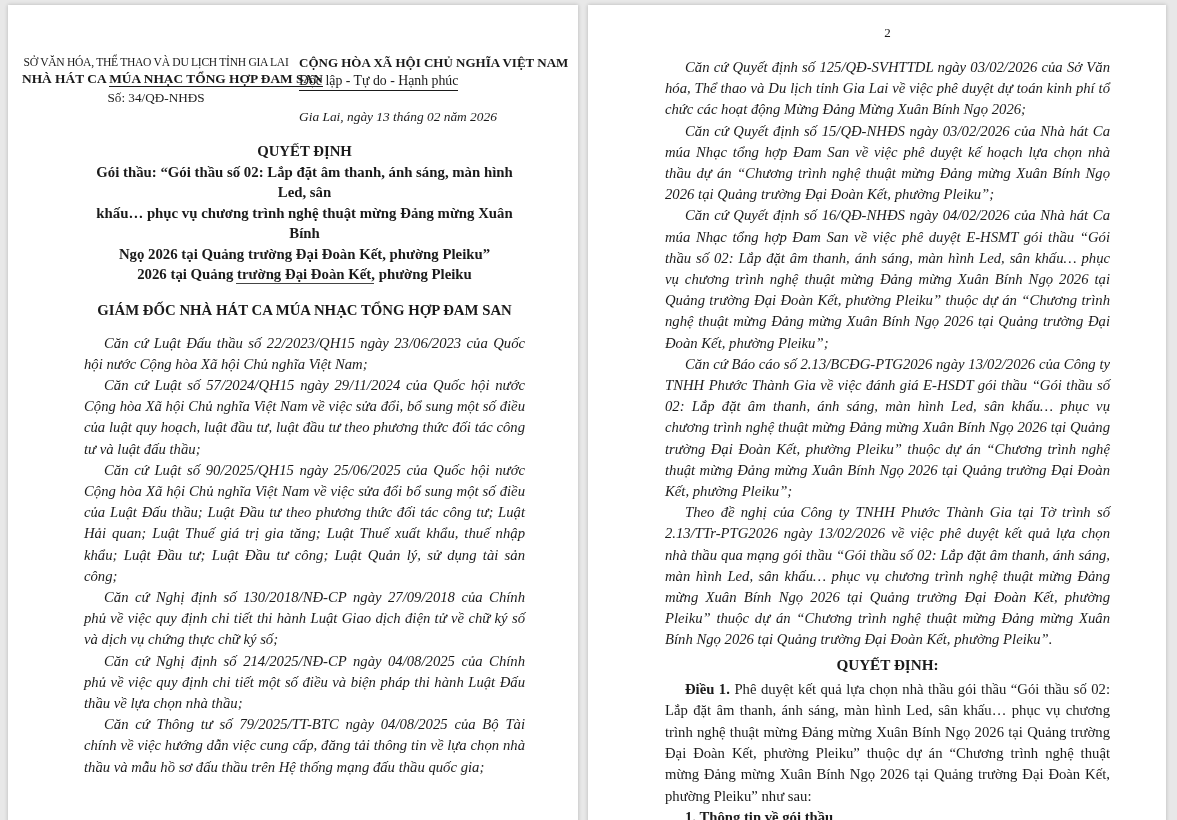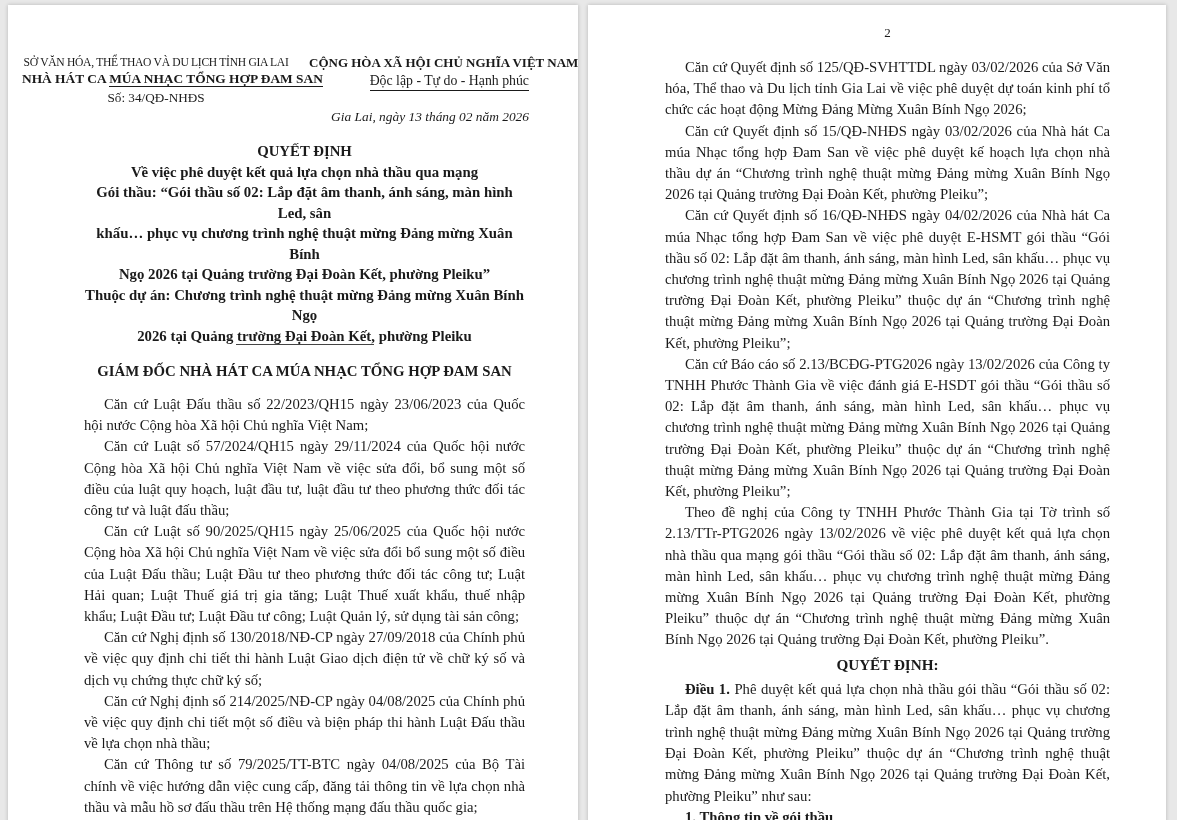--- a/index.html
+++ b/index.html
@@ -16,38 +16,39 @@
     height: 1400px;
     background: #ffffff;
     box-shadow: 0 0 4px rgba(0,0,0,0.22);
   }
   .page1 { left: 8px;   width: 570px; padding: 48px 53px 30px 76px; }
   .page2 { left: 588px; width: 578px; padding: 20px 56px 30px 77px; }
 
   
   .hdr { position: relative; height: 76px; margin-left: -66px; margin-right: -46px; }
   .hdr-left  { position: absolute; left: 4px;  top: 2px; width: 268px; text-align: center; }
-  .hdr-right { position: absolute; left: 291px; top: 2px; width: 220px; text-align: right; }
+  .hdr-right { position: absolute; left: 281px; top: 2px; width: 220px; text-align: left; }
   .dept      { font-size: 11.6px; letter-spacing: -0.3px; white-space: nowrap; line-height: 15px; }
   .org       { font-size: 13.4px; font-weight: bold; white-space: nowrap; line-height: 18px; }
   .org .u-part { border-bottom: 1px solid #1a1a1a; padding-bottom: 0; }
   .doc-no    { font-size: 13.2px; line-height: 19px; }
   .national  { font-size: 13px; font-weight: bold; white-space: nowrap; line-height: 16px; }
   .motto     { font-size: 13.8px; font-weight: normal; line-height: 20px; }
   .motto span{ border-bottom: 1px solid #1a1a1a; padding-bottom: 1.5px; }
   .dateline  { font-size: 13.4px; font-style: italic; line-height: 20px; margin-top: 16px; white-space: nowrap; }
 
   
   .title-block { margin-top: 12px; text-align: center; }
   .title-line  { font-size: 14.8px; font-weight: bold; line-height: 20.5px; }
   .title-rule  { width: 138px; border-bottom: 1.2px solid #444; margin: 0 auto; position: relative; top: -2px; }
   .issuer { text-align: center; font-size: 14.8px; font-weight: bold; margin-top: 16px; margin-bottom: 14px; }
 
   
   p.recital {
+    font-style: italic;
     font-size: 14.7px;
     line-height: 21.2px;
     text-align: justify;
     text-indent: 20px;
   }
   p.reg {
     font-size: 14.7px;
     line-height: 21.4px;
     text-align: justify;
     text-indent: 20px;
@@ -68,25 +69,23 @@
     </div>
     <div class="hdr-right">
       <div class="national">CỘNG HÒA XÃ HỘI CHỦ NGHĨA VIỆT NAM</div>
       <div class="motto"><span>Độc lập - Tự do - Hạnh phúc</span></div>
       <div class="dateline">Gia Lai, ngày 13 tháng 02 năm 2026</div>
     </div>
   </div>
 
   <div class="title-block">
     <div class="title-line">QUYẾT ĐỊNH</div>
-    <div class="title-line">Về việc phê duyệt kết quả lựa chọn nhà thầu qua mạng</div>
     <div class="title-line">Gói thầu: “Gói thầu số 02: Lắp đặt âm thanh, ánh sáng, màn hình Led, sân</div>
     <div class="title-line">khấu… phục vụ chương trình nghệ thuật mừng Đảng mừng Xuân Bính</div>
     <div class="title-line">Ngọ 2026 tại Quảng trường Đại Đoàn Kết, phường Pleiku”</div>
-    <div class="title-line">Thuộc dự án: Chương trình nghệ thuật mừng Đảng mừng Xuân Bính Ngọ</div>
     <div class="title-line">2026 tại Quảng trường Đại Đoàn Kết, phường Pleiku</div>
     <div class="title-rule"></div>
   </div>
 
   <div class="issuer">GIÁM ĐỐC NHÀ HÁT CA MÚA NHẠC TỔNG HỢP ĐAM SAN</div>
 
   <p class="recital">Căn cứ Luật Đấu thầu số 22/2023/QH15 ngày 23/06/2023 của Quốc hội nước Cộng hòa Xã hội Chủ nghĩa Việt Nam;</p>
   <p class="recital">Căn cứ Luật số 57/2024/QH15 ngày 29/11/2024 của Quốc hội nước Cộng hòa Xã hội Chủ nghĩa Việt Nam về việc sửa đổi, bổ sung một số điều của luật quy hoạch, luật đầu tư, luật đầu tư theo phương thức đối tác công tư và luật đấu thầu;</p>
   <p class="recital">Căn cứ Luật số 90/2025/QH15 ngày 25/06/2025 của Quốc hội nước Cộng hòa Xã hội Chủ nghĩa Việt Nam về việc sửa đổi bổ sung một số điều của Luật Đấu thầu; Luật Đầu tư theo phương thức đối tác công tư; Luật Hải quan; Luật Thuế giá trị gia tăng; Luật Thuế xuất khẩu, thuế nhập khẩu; Luật Đầu tư; Luật Đầu tư công; Luật Quản lý, sử dụng tài sản công;</p>
   <p class="recital">Căn cứ Nghị định số 130/2018/NĐ-CP ngày 27/09/2018 của Chính phủ về việc quy định chi tiết thi hành Luật Giao dịch điện tử về chữ ký số và dịch vụ chứng thực chữ ký số;</p>

